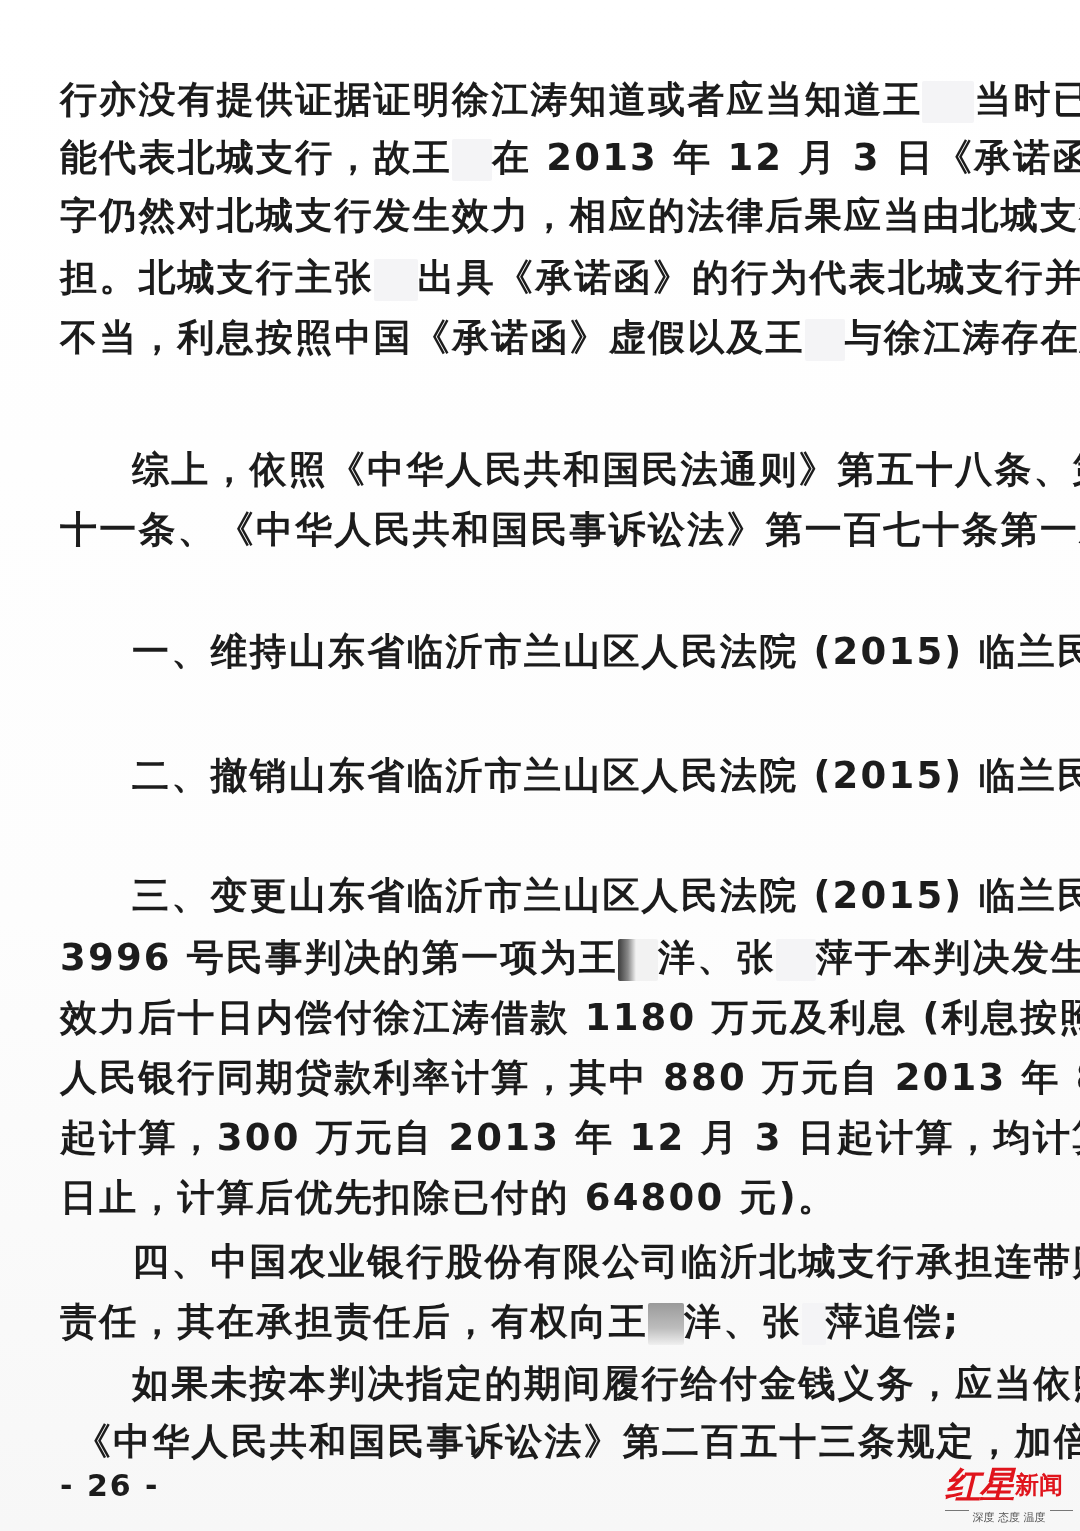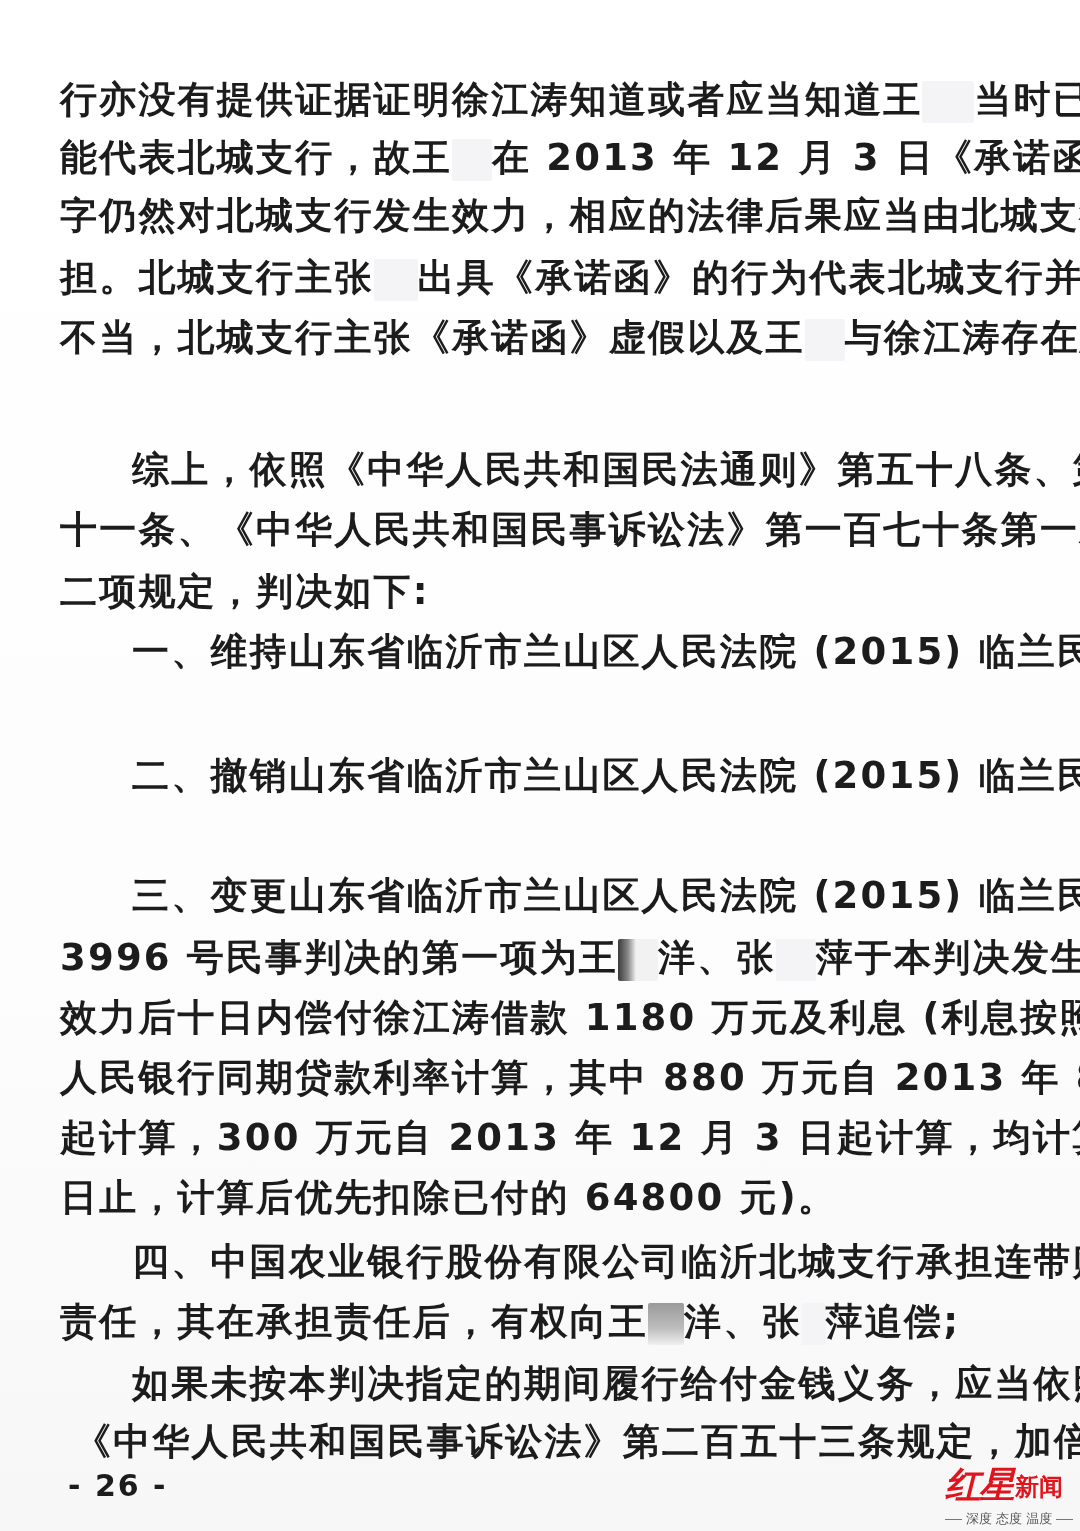--- a/index.html
+++ b/index.html
@@ -43,37 +43,37 @@
       border-radius: 2px;
     }
     .redact.dark {
       background: linear-gradient(90deg, #3a3a3a 0%, #888 25%, #f2f2f2 45%, #f2f2f2 100%);
     }
     .redact.grey {
       background: linear-gradient(180deg, #9a9a9a 0%, #bdbdbd 60%, #f0f0f0 100%);
     }
     .page-num {
       position: absolute;
-      left: 68px;
+      left: 60px;
       top: 1468px;
       font-size: 30px;
       letter-spacing: 2px;
       font-weight: bold;
       color: #1c1c1c;
     }
     .watermark {
       position: absolute;
       left: 945px;
       top: 1462px;
       width: 128px;
       height: 62px;
     }
     .wm-main {
       display: flex;
-      align-items: center;
+      align-items: flex-start;
       height: 44px;
     }
     .wm-red {
       font-family: "DejaVu Serif", serif;
       font-style: italic;
       font-weight: bold;
       color: #e0141c;
       font-size: 36px;
       line-height: 44px;
       letter-spacing: -2px;
@@ -82,22 +82,21 @@
       font-family: "DejaVu Serif", serif;
       font-weight: bold;
       color: #e0141c;
       font-size: 24px;
       line-height: 34px;
       margin-left: 2px;
       margin-top: 6px;
     }
     .wm-tag {
       display: flex;
-      align-items: center;
-      font-size: 13px;
+      font-size: 11px;
       color: #555;
       margin-top: 4px;
       gap: 4px;
     }
     .wm-tag .rule {
       flex: 1;
       height: 1px;
       background: #777;
     }
   </style>
@@ -116,35 +115,32 @@
 
   <div class="line" style="top:186px">
     <span>字仍然对北城支行发生效力，相应的法律后果应当由北城支行承</span>
   </div>
 
   <div class="line" style="top:248px">
     <span>担。北城支行主张</span><span class="redact" style="width:44px"></span><span>出具《承诺函》的行为代表北城支行并无</span>
   </div>
 
   <div class="line" style="top:308px">
-    <span>不当，北城支行主张《承诺函》虚假以及王</span><span class="redact" style="width:40px"></span><span>与徐江涛存在恶意</span>
+    <span>不当，利息按照中国《承诺函》虚假以及王</span><span class="redact" style="width:40px"></span><span>与徐江涛存在恶意</span>
   </div>
 
 
   <div class="line indent" style="top:440px">
     <span>综上，依照《中华人民共和国民法通则》第五十八条、第六</span>
   </div>
 
   <div class="line" style="top:500px">
     <span>十一条、《中华人民共和国民事诉讼法》第一百七十条第一款第</span>
   </div>
 
-  <div class="line" style="top:562px">
-    <span>二项规定，判决如下:</span>
-  </div>
 
   <div class="line indent" style="top:622px">
     <span>一、维持山东省临沂市兰山区人民法院 (2015) 临兰民初字第</span>
   </div>
 
 
   <div class="line indent" style="top:746px">
     <span>二、撤销山东省临沂市兰山区人民法院 (2015) 临兰民初字第</span>
   </div>
 

